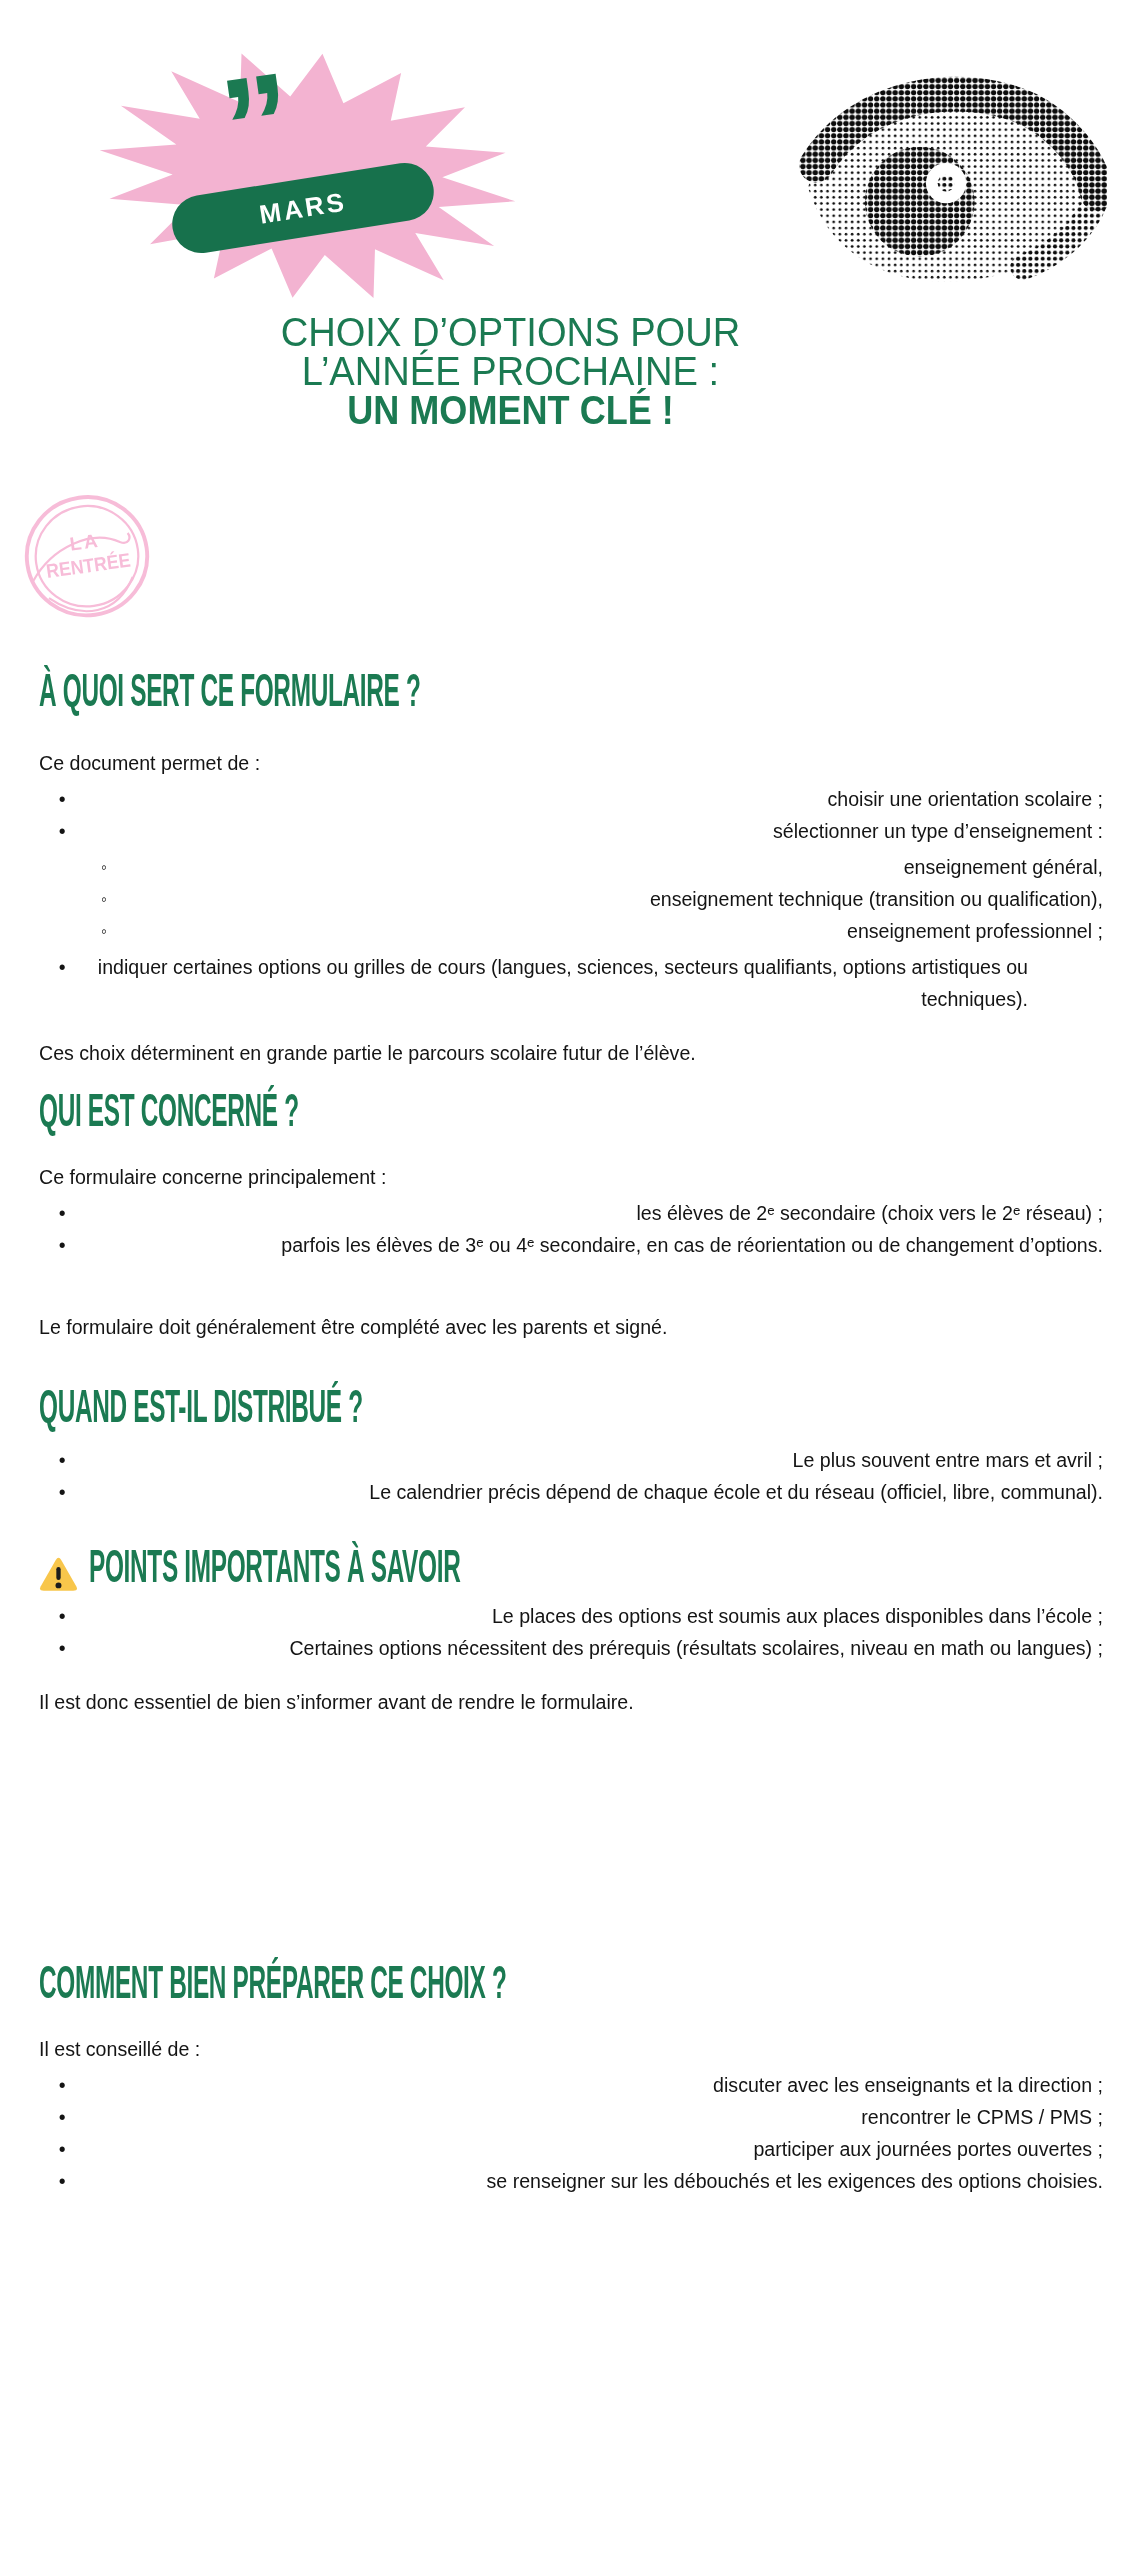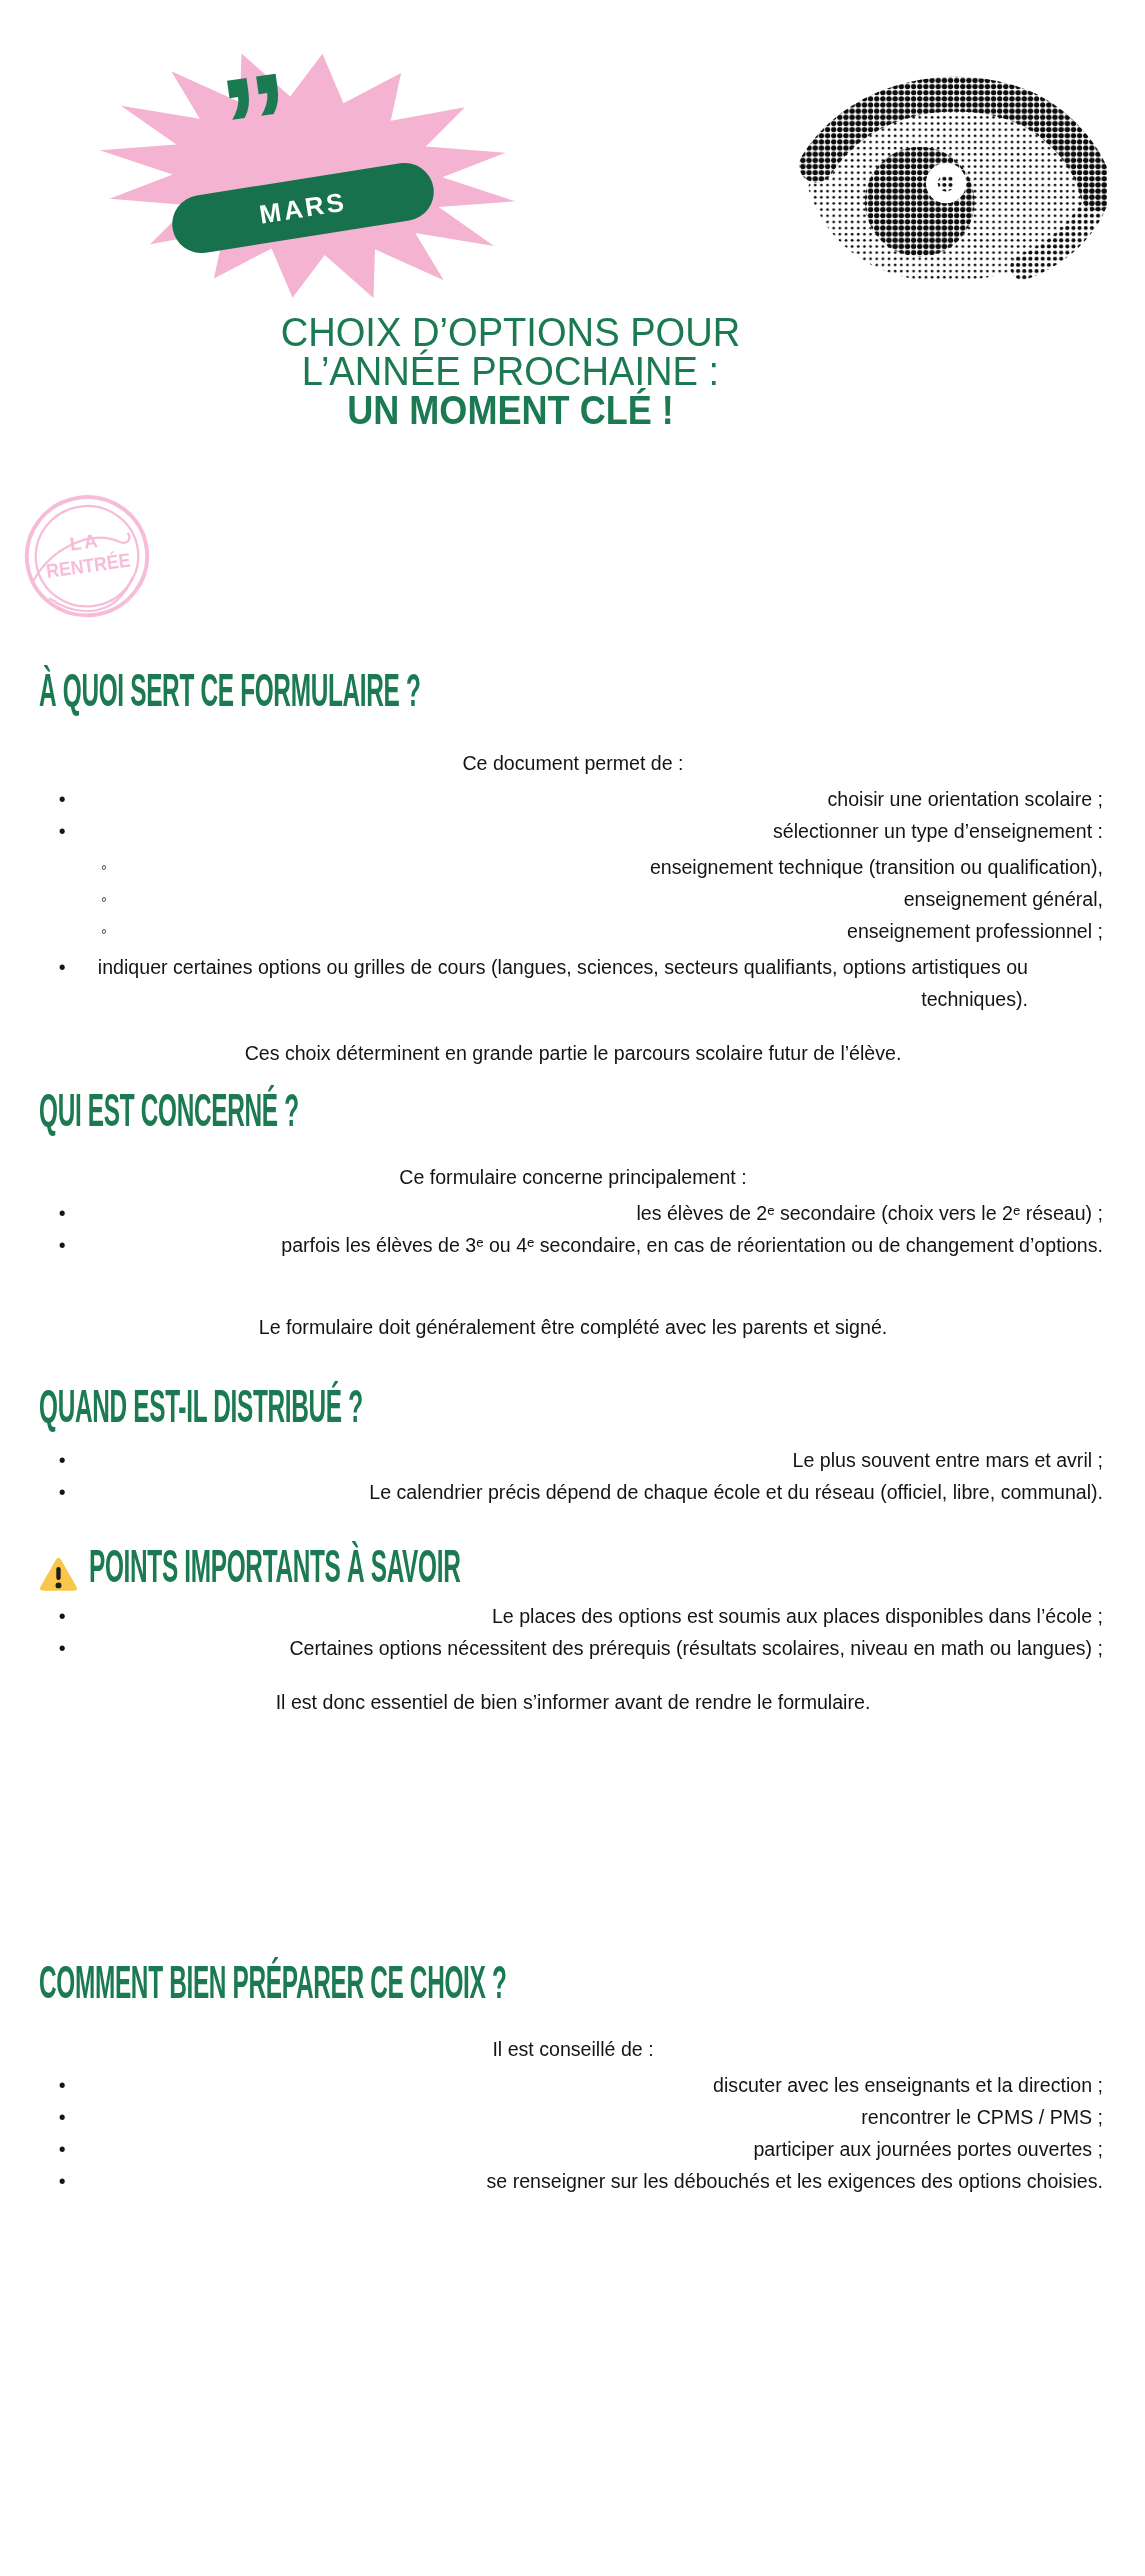--- a/index.html
+++ b/index.html
@@ -39,21 +39,21 @@
   .stamp text{fill:var(--pink_light);font-family:"Liberation Sans",sans-serif;font-weight:700;}
   
   .section{position:absolute;left:39px;width:1068px;font-size:19.6px;line-height:32px;}
   .hrow{display:flex;align-items:flex-end;}
   .h-green{
     color:var(--green);font-weight:700;font-size:46px;line-height:51px;
     display:inline-block;white-space:nowrap;transform:scaleX(0.53);transform-origin:0 50%;
     letter-spacing:-0.6px;
   }
   .warn{flex:0 0 auto;margin-right:11.2px;}
-  .section p{margin:0;text-align:center;}
+  .section p{margin:0;}
   .section ul{list-style:none;margin:4px;padding:0;text-align:right;}
   .section li{position:relative;padding-left:35px;}
   .section li::before{content:"\2022";position:absolute;left:15.7px;}
   .section ul.sub li{padding-left:78px;}
   .section ul.sub li::before{content:"\25E6";left:58px;font-size:17.3px;}
   .wrapnarrow{max-width:950px;}
 </style>
 </head>
 <body>
 
@@ -109,22 +109,22 @@
 <div class="section" style="top:665px">
   <div class="hrow" style="margin-bottom:31px">
     <span class="h-green">À QUOI SERT CE FORMULAIRE ?</span>
   </div>
   <p>Ce document permet de :</p>
   <ul>
     <li>choisir une orientation scolaire ;</li>
     <li>sélectionner un type d’enseignement :</li>
   </ul>
   <ul class="sub">
+    <li>enseignement général,</li>
     <li>enseignement technique (transition ou qualification),</li>
-    <li>enseignement général,</li>
     <li>enseignement professionnel ;</li>
   </ul>
   <ul>
     <li class="wrapnarrow">indiquer certaines options ou grilles de cours (langues, sciences, secteurs qualifiants, options artistiques ou techniques).</li>
   </ul>
   <p style="margin-top:22.4px">Ces choix déterminent en grande partie le parcours scolaire futur de l’élève.</p>
 </div>
 
 <div class="section" style="top:1085px">
   <div class="hrow" style="margin-bottom:25px">

